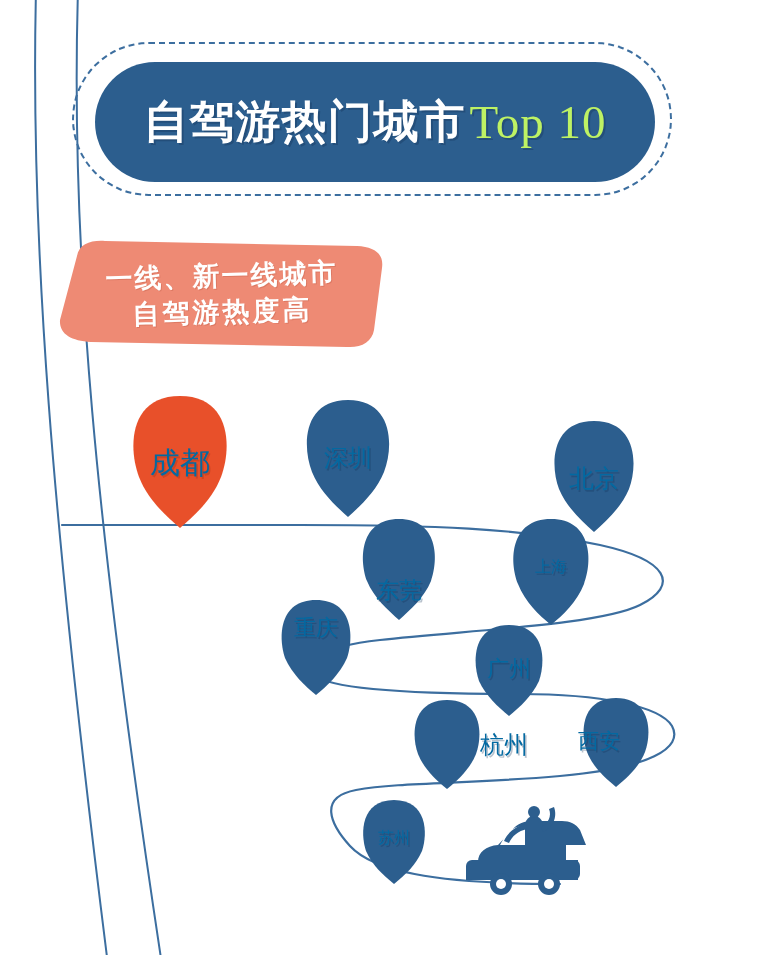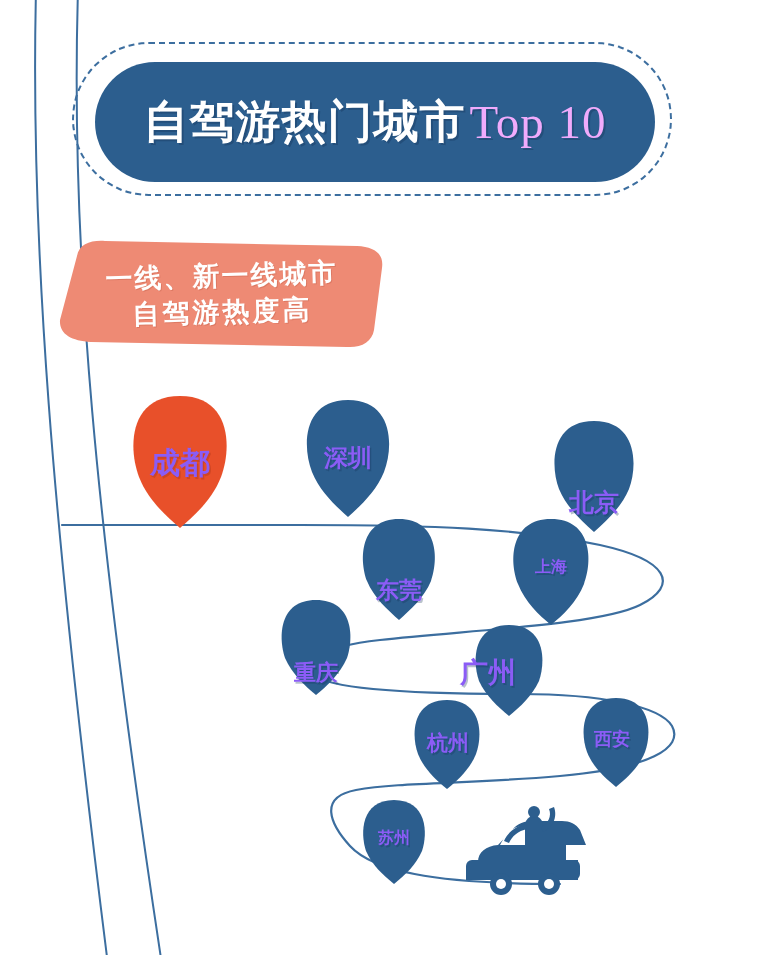--- a/index.html
+++ b/index.html
@@ -63,21 +63,21 @@
   .title-cn {
     color: #ffffff;
     font-size: 45px;
     font-weight: bold;
     letter-spacing: 1px;
     font-family: "Liberation Sans", "DejaVu Sans", sans-serif;
     text-shadow: 2px 2px 0 rgba(20,50,85,0.35);
     white-space: nowrap;
   }
   .title-en {
-    color: #f0abfc;
+    color: #bef264;
     font-size: 47px;
     font-family: "Liberation Serif", "DejaVu Serif", serif;
     letter-spacing: 1px;
     margin-left: 4px;
     text-shadow: 2px 2px 0 rgba(20,50,85,0.35);
     white-space: nowrap;
   }
 
   
   .subtitle-wrap {
@@ -111,22 +111,22 @@
     line-height: 1.35;
     white-space: nowrap;
     text-shadow: 1px 1px 0 rgba(190,90,65,0.35);
   }
   .subtitle-line.l2 { letter-spacing: 3px; }
 
   
   .pin-label {
     position: absolute;
     z-index: 4;
-    color: #8b5cf6;
-    font-weight: bold;
+    color: #0369a1;
+    font-weight: normal;
     letter-spacing: 0px;
     white-space: nowrap;
     text-align: center;
     text-shadow: 1.5px 1.5px 0 rgba(20,50,85,0.30);
     pointer-events: none;
   }
   .pin-label.hot {
     text-shadow: 1.5px 1.5px 0 rgba(150,45,20,0.30);
   }
 </style>
@@ -231,23 +231,23 @@
     </svg>
     <div class="subtitle-text">
       <div class="subtitle-line l1">一线、新一线城市</div>
       <div class="subtitle-line l2">自驾游热度高</div>
     </div>
   </div>
 
   <div id="pin-labels">
       <div class="pin-label hot" style="font-size: 30px; width: 200px; left: 80px; top: 443.4px;">成都</div>
       <div class="pin-label" style="font-size: 24px; width: 200px; left: 248px; top: 441.88px;">深圳</div>
-      <div class="pin-label" style="font-size: 25px; width: 200px; left: 494px; top: 461.5px; margin-top: 24px;">北京</div>
+      <div class="pin-label" style="font-size: 25px; width: 200px; left: 494px; top: 461.5px;">北京</div>
       <div class="pin-label" style="font-size: 23px; width: 200px; left: 299px; top: 555.74px; margin-top: 19px;">东莞</div>
       <div class="pin-label" style="font-size: 16px; width: 200px; left: 451px; top: 557.12px;">上海</div>
-      <div class="pin-label" style="font-size: 22px; width: 200px; left: 216px; top: 658px;">重庆</div>
-      <div class="pin-label" style="font-size: 28px; width: 200px; left: 388px; top: 654.36px;">广州</div>
-      <div class="pin-label" style="font-size: 21px; width: 200px; left: 348px; top: 728.98px;">杭州</div>
-      <div class="pin-label" style="font-size: 18px; width: 200px; left: 512px; top: 726.98px;">西安</div>
+      <div class="pin-label" style="font-size: 22px; width: 200px; left: 216px; top: 613px;">重庆</div>
+      <div class="pin-label" style="font-size: 22px; width: 200px; left: 409px; top: 654.36px;">广州</div>
+      <div class="pin-label" style="font-size: 24px; width: 200px; left: 328px; top: 728.98px; text-align: right;">杭州</div>
+      <div class="pin-label" style="font-size: 21px; width: 200px; left: 499px; top: 726.98px;">西安</div>
       <div class="pin-label" style="font-size: 16px; width: 200px; left: 294px; top: 827.6px;">苏州</div>
     </div>
 
 </div>
 
 </body></html>

